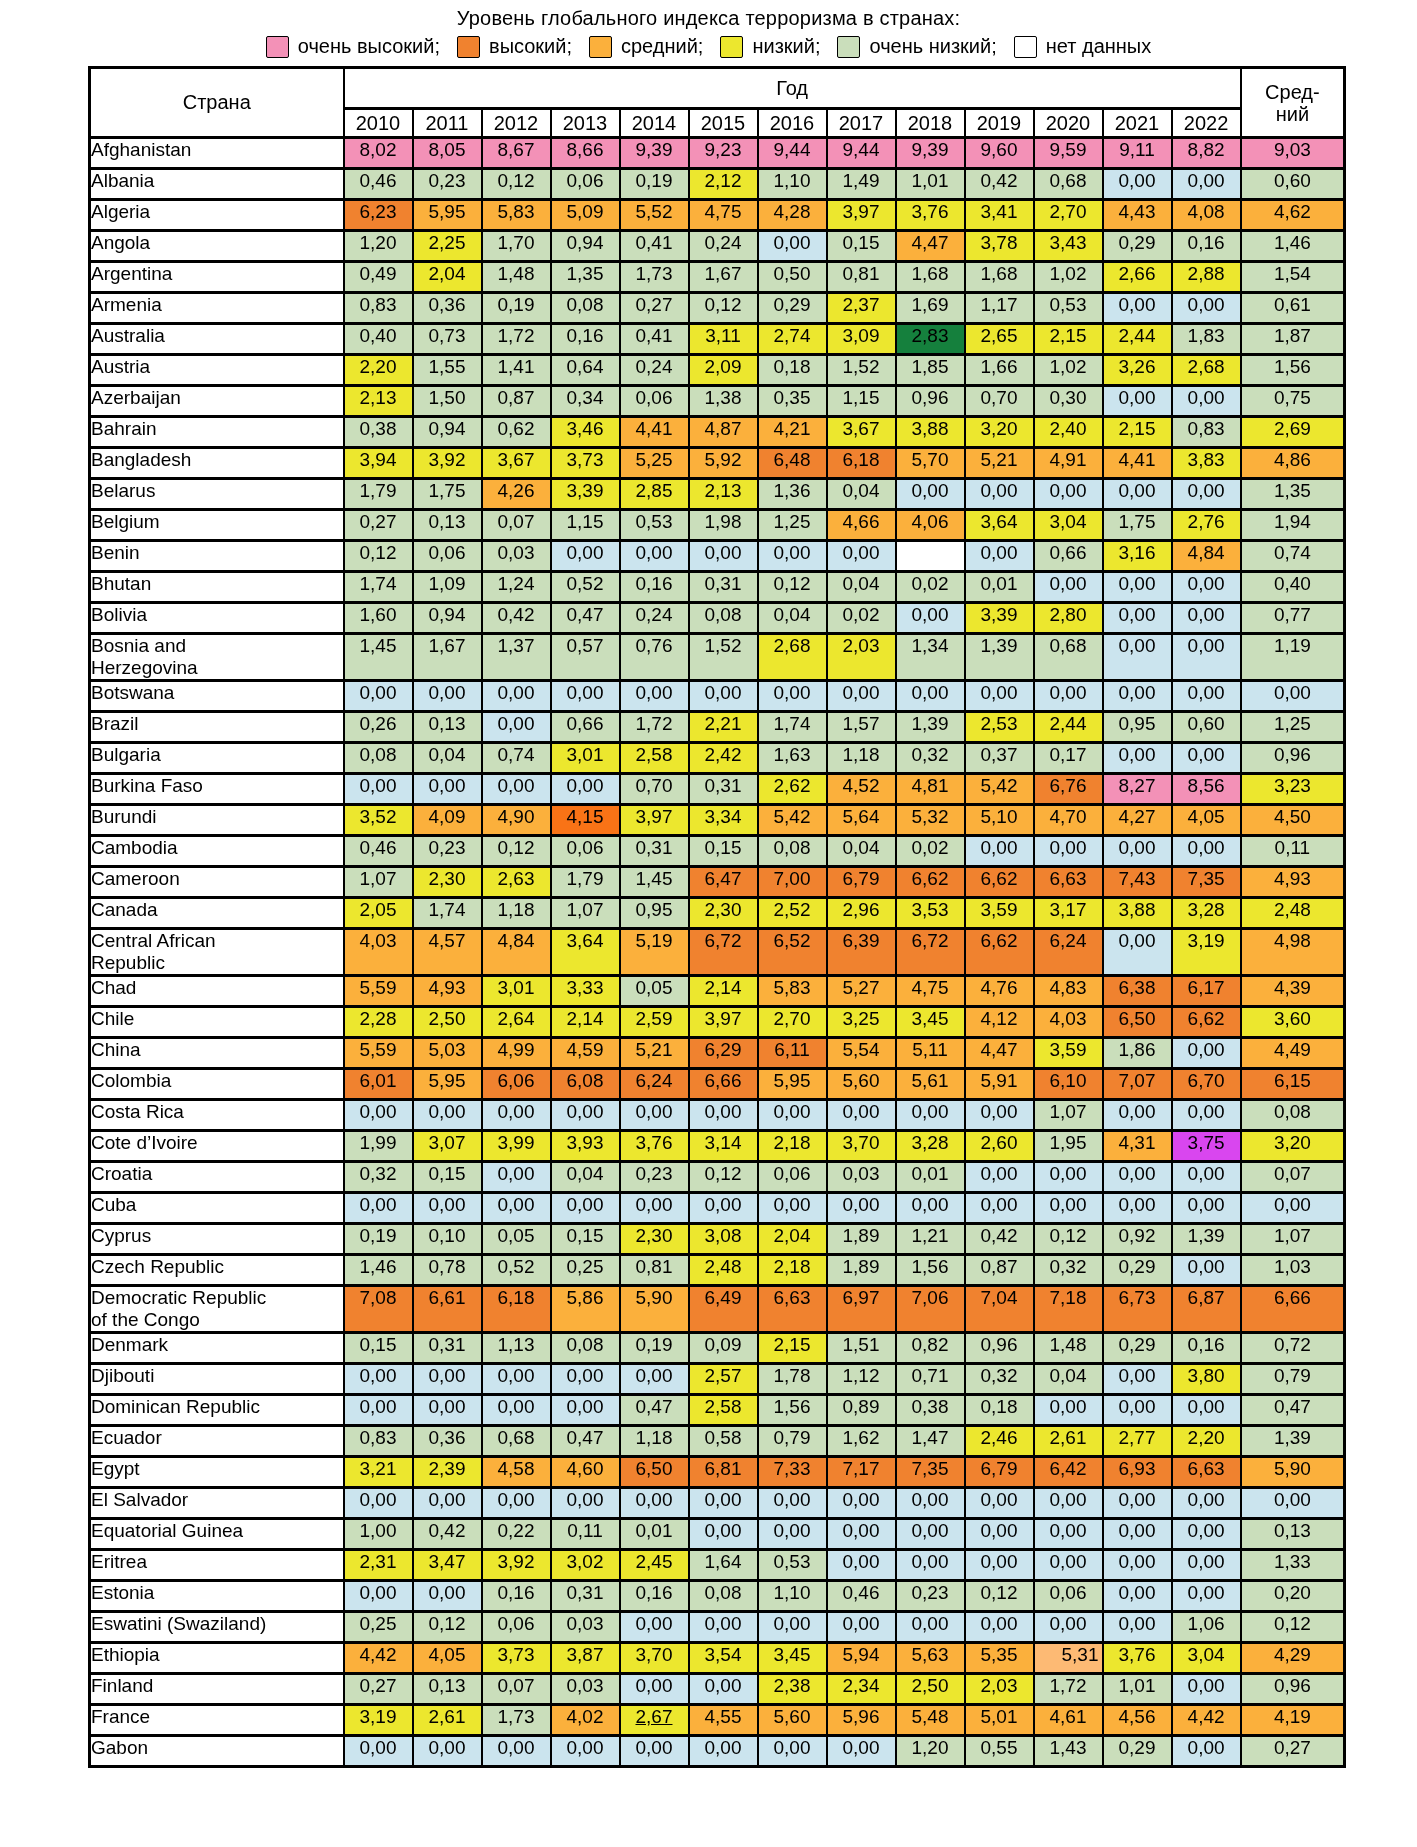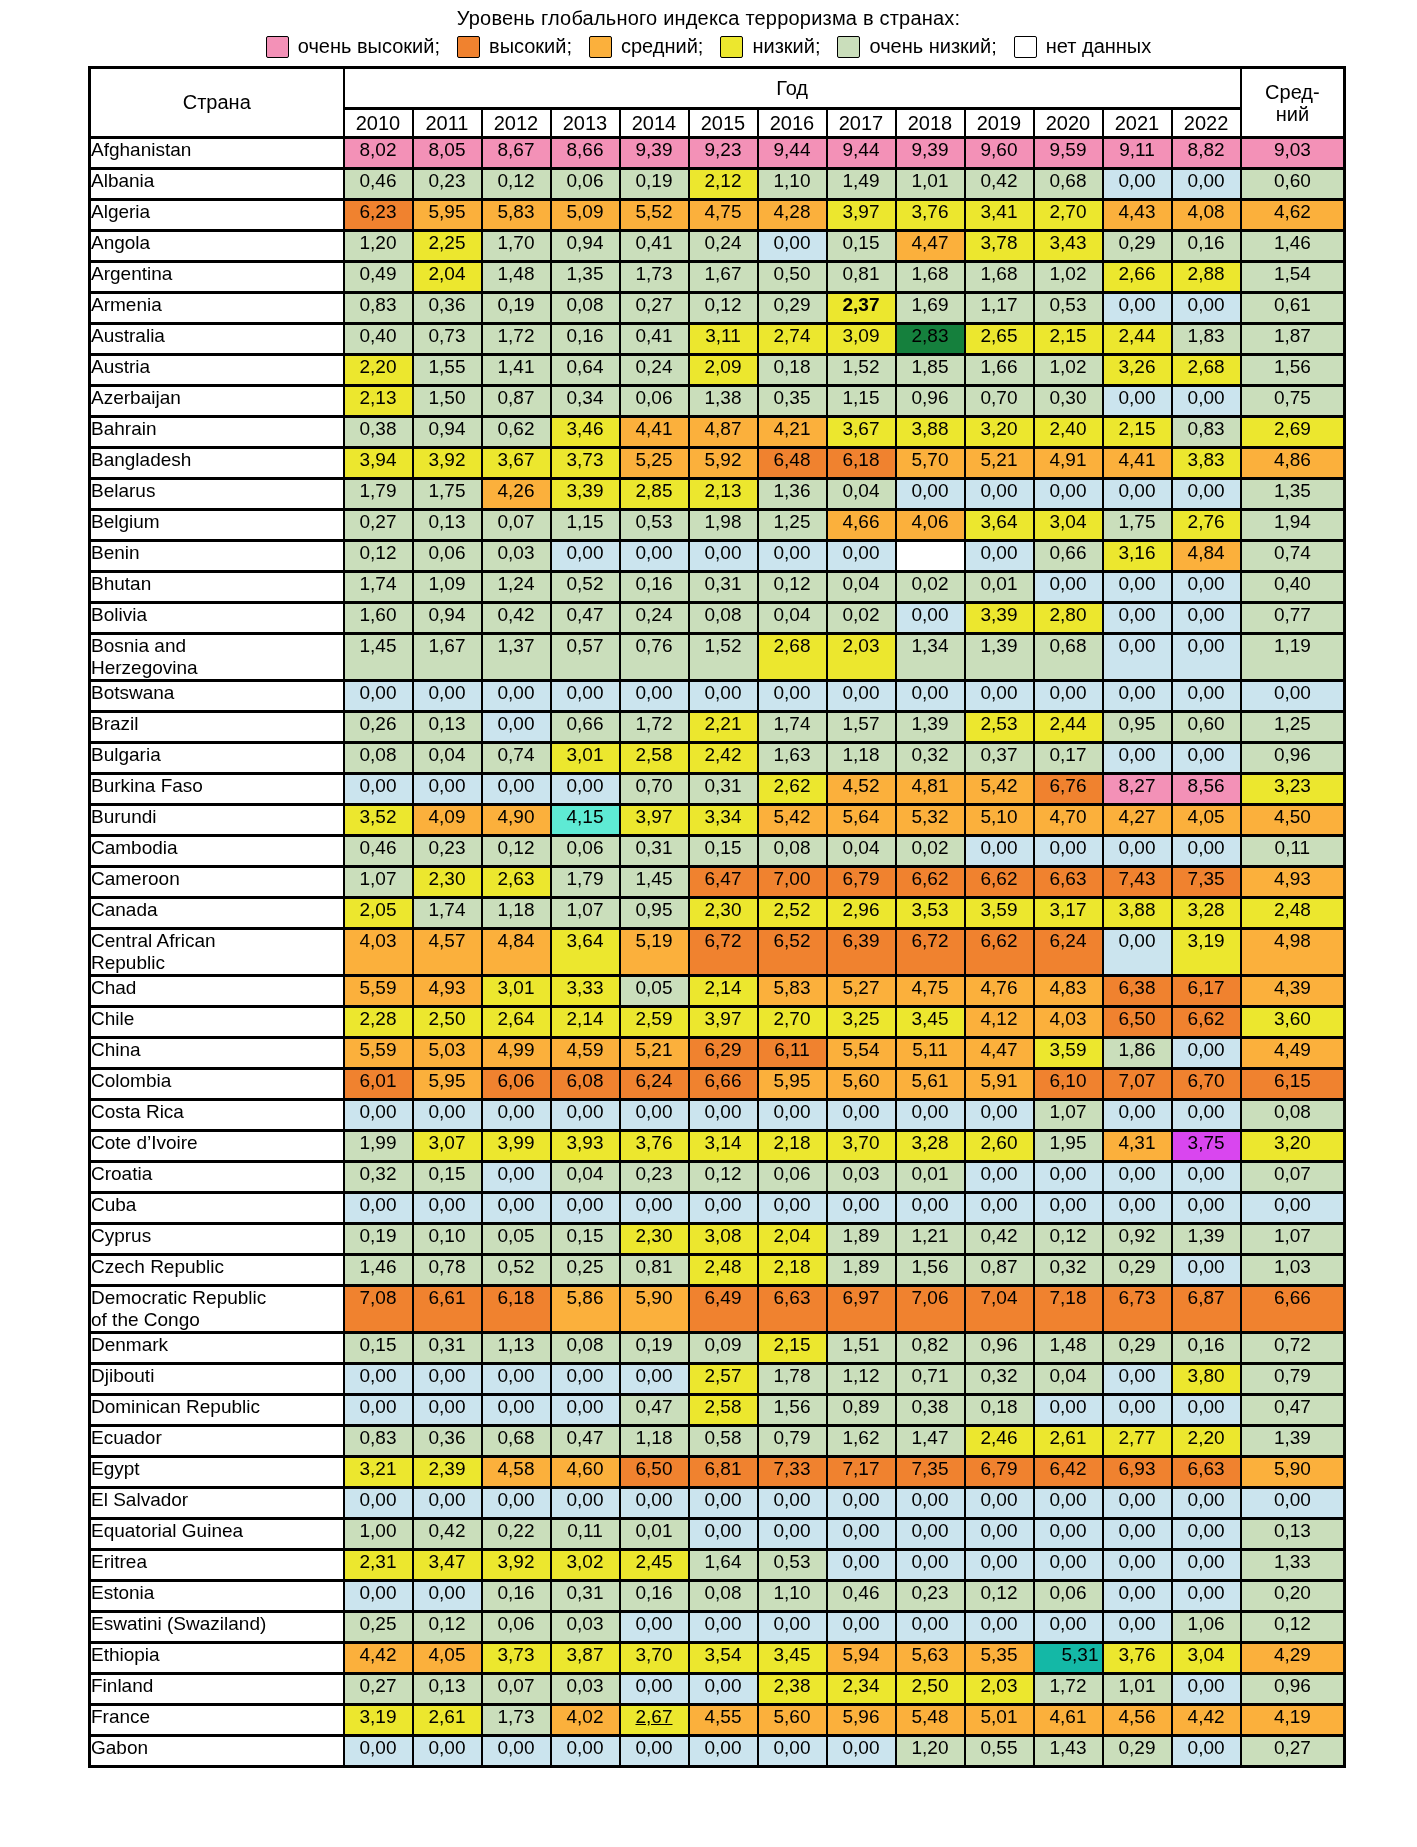--- a/index.html
+++ b/index.html
@@ -194,21 +194,21 @@
       </tr>
       <tr>
         <td class="country"><span class="inner">Armenia</span></td>
         <td class="val" style="background: rgb(202, 222, 187);">0,83</td>
         <td class="val" style="background: rgb(202, 222, 187);">0,36</td>
         <td class="val" style="background: rgb(202, 222, 187);">0,19</td>
         <td class="val" style="background: rgb(202, 222, 187);">0,08</td>
         <td class="val" style="background: rgb(202, 222, 187);">0,27</td>
         <td class="val" style="background: rgb(202, 222, 187);">0,12</td>
         <td class="val" style="background: rgb(202, 222, 187);">0,29</td>
-        <td class="val" style="background: rgb(236, 231, 46); font-weight: bold;">2,37</td>
+        <td class="val" style="background: rgb(236, 231, 46);">2,37</td>
         <td class="val" style="background: rgb(202, 222, 187);">1,69</td>
         <td class="val" style="background: rgb(202, 222, 187);">1,17</td>
         <td class="val" style="background: rgb(202, 222, 187);">0,53</td>
         <td class="val" style="background: rgb(203, 228, 238);">0,00</td>
         <td class="val" style="background: rgb(203, 228, 238);">0,00</td>
         <td class="val" style="background: rgb(202, 222, 187);">0,61</td>
       </tr>
       <tr>
         <td class="country"><span class="inner">Australia</span></td>
         <td class="val" style="background: rgb(202, 222, 187);">0,40</td>
@@ -462,21 +462,21 @@
         <td class="val" style="background: rgb(240, 130, 47);">6,76</td>
         <td class="val" style="background: rgb(243, 145, 183);">8,27</td>
         <td class="val" style="background: rgb(243, 145, 183);">8,56</td>
         <td class="val" style="background: rgb(236, 231, 46);">3,23</td>
       </tr>
       <tr>
         <td class="country"><span class="inner">Burundi</span></td>
         <td class="val" style="background: rgb(236, 231, 46);">3,52</td>
         <td class="val" style="background: rgb(251, 176, 60);">4,09</td>
         <td class="val" style="background: rgb(251, 176, 60);">4,90</td>
-        <td class="val" style="background: #5eead4;">4,15</td>
+        <td class="val" style="background: #f97316;">4,15</td>
         <td class="val" style="background: rgb(236, 231, 46);">3,97</td>
         <td class="val" style="background: rgb(236, 231, 46);">3,34</td>
         <td class="val" style="background: rgb(251, 176, 60);">5,42</td>
         <td class="val" style="background: rgb(251, 176, 60);">5,64</td>
         <td class="val" style="background: rgb(251, 176, 60);">5,32</td>
         <td class="val" style="background: rgb(251, 176, 60);">5,10</td>
         <td class="val" style="background: rgb(251, 176, 60);">4,70</td>
         <td class="val" style="background: rgb(251, 176, 60);">4,27</td>
         <td class="val" style="background: rgb(251, 176, 60);">4,05</td>
         <td class="val" style="background: rgb(251, 176, 60);">4,50</td>
@@ -911,21 +911,21 @@
         <td class="val" style="background: rgb(251, 176, 60);">4,42</td>
         <td class="val" style="background: rgb(251, 176, 60);">4,05</td>
         <td class="val" style="background: rgb(236, 231, 46);">3,73</td>
         <td class="val" style="background: rgb(236, 231, 46);">3,87</td>
         <td class="val" style="background: rgb(236, 231, 46);">3,70</td>
         <td class="val" style="background: rgb(236, 231, 46);">3,54</td>
         <td class="val" style="background: rgb(236, 231, 46);">3,45</td>
         <td class="val" style="background: rgb(251, 176, 60);">5,94</td>
         <td class="val" style="background: rgb(251, 176, 60);">5,63</td>
         <td class="val" style="background: rgb(251, 176, 60);">5,35</td>
-        <td class="val" style="background: #14b8a6; padding-left: 24px;">5,31</td>
+        <td class="val" style="background: #fdba74; padding-left: 24px;">5,31</td>
         <td class="val" style="background: rgb(236, 231, 46);">3,76</td>
         <td class="val" style="background: rgb(236, 231, 46);">3,04</td>
         <td class="val" style="background: rgb(251, 176, 60);">4,29</td>
       </tr>
       <tr>
         <td class="country"><span class="inner">Finland</span></td>
         <td class="val" style="background: rgb(202, 222, 187);">0,27</td>
         <td class="val" style="background: rgb(202, 222, 187);">0,13</td>
         <td class="val" style="background: rgb(202, 222, 187);">0,07</td>
         <td class="val" style="background: rgb(202, 222, 187);">0,03</td>

